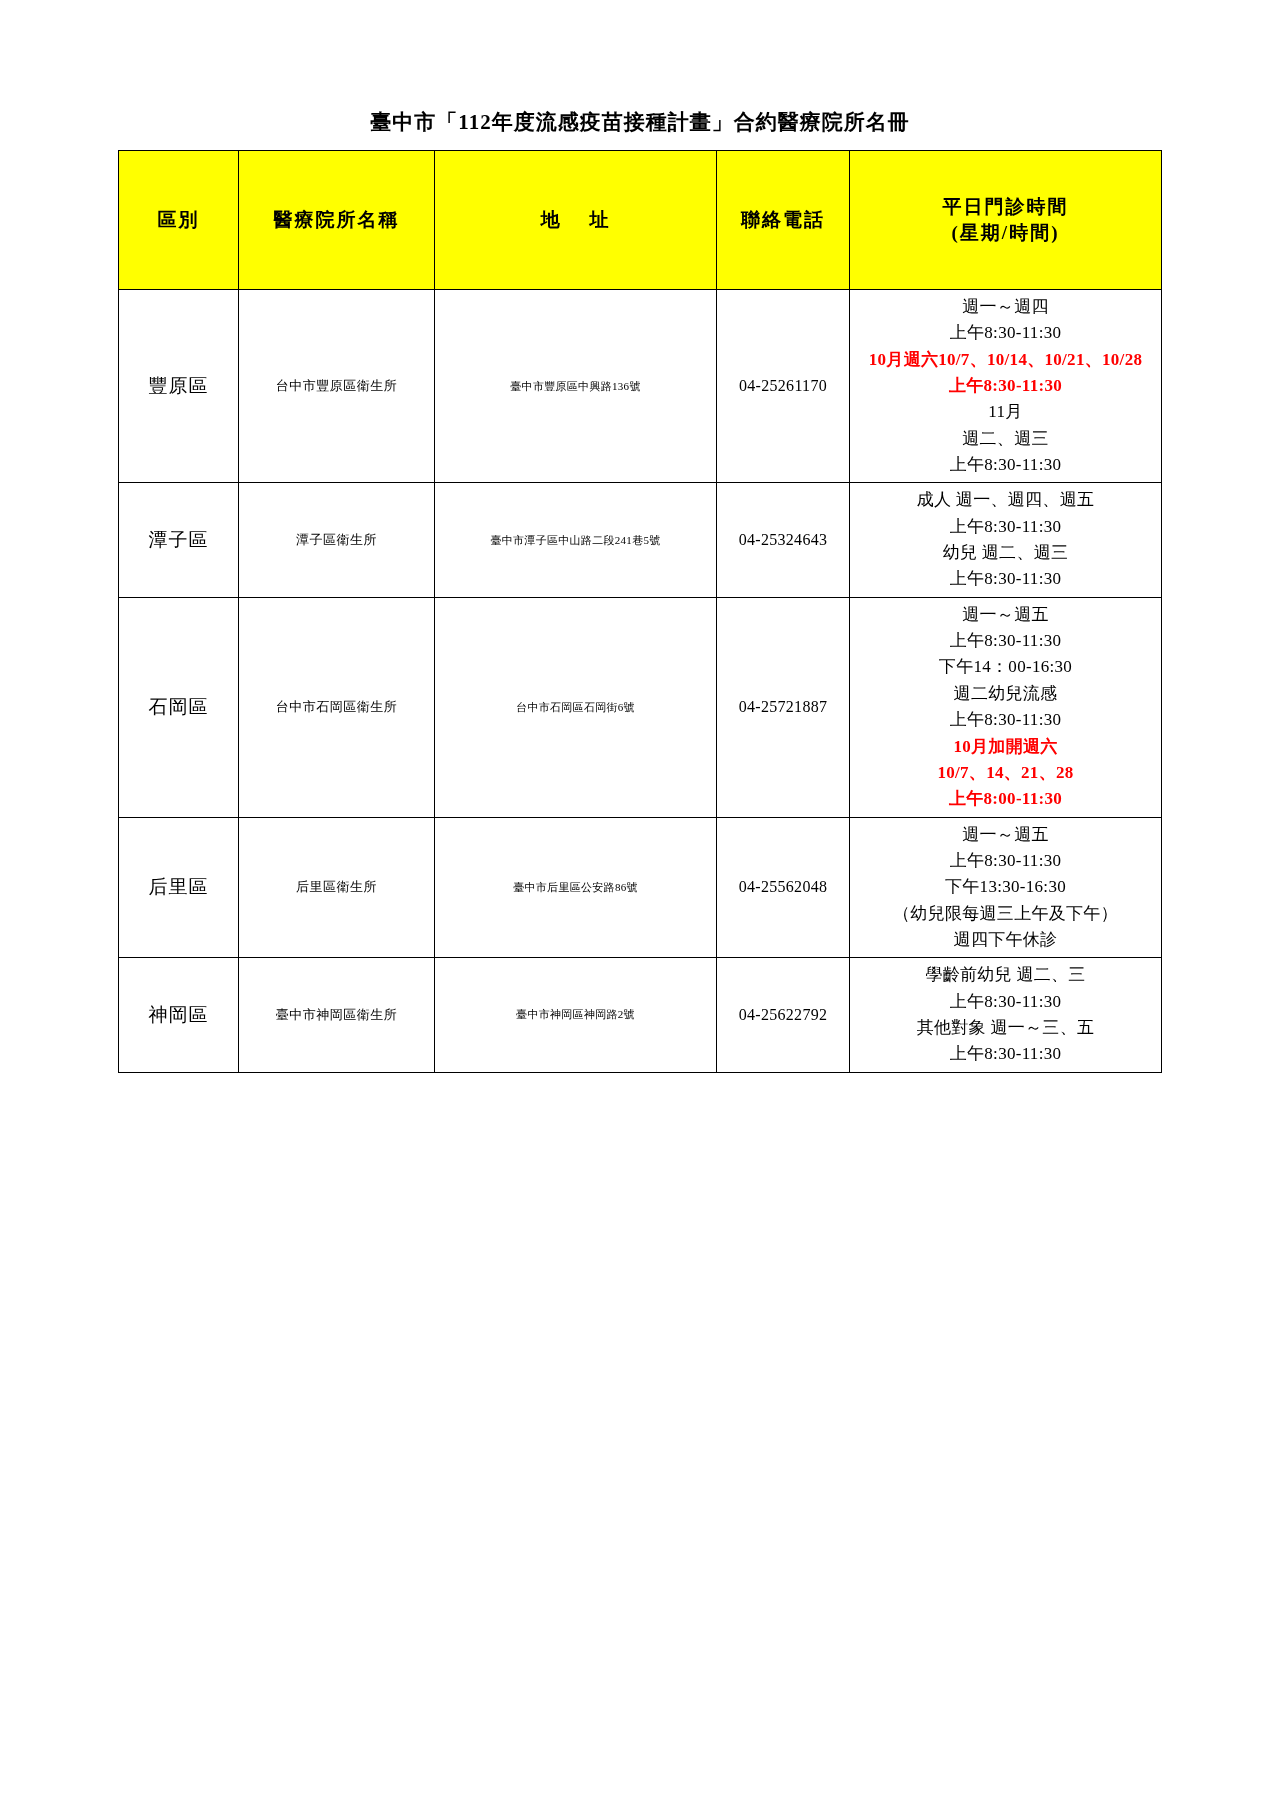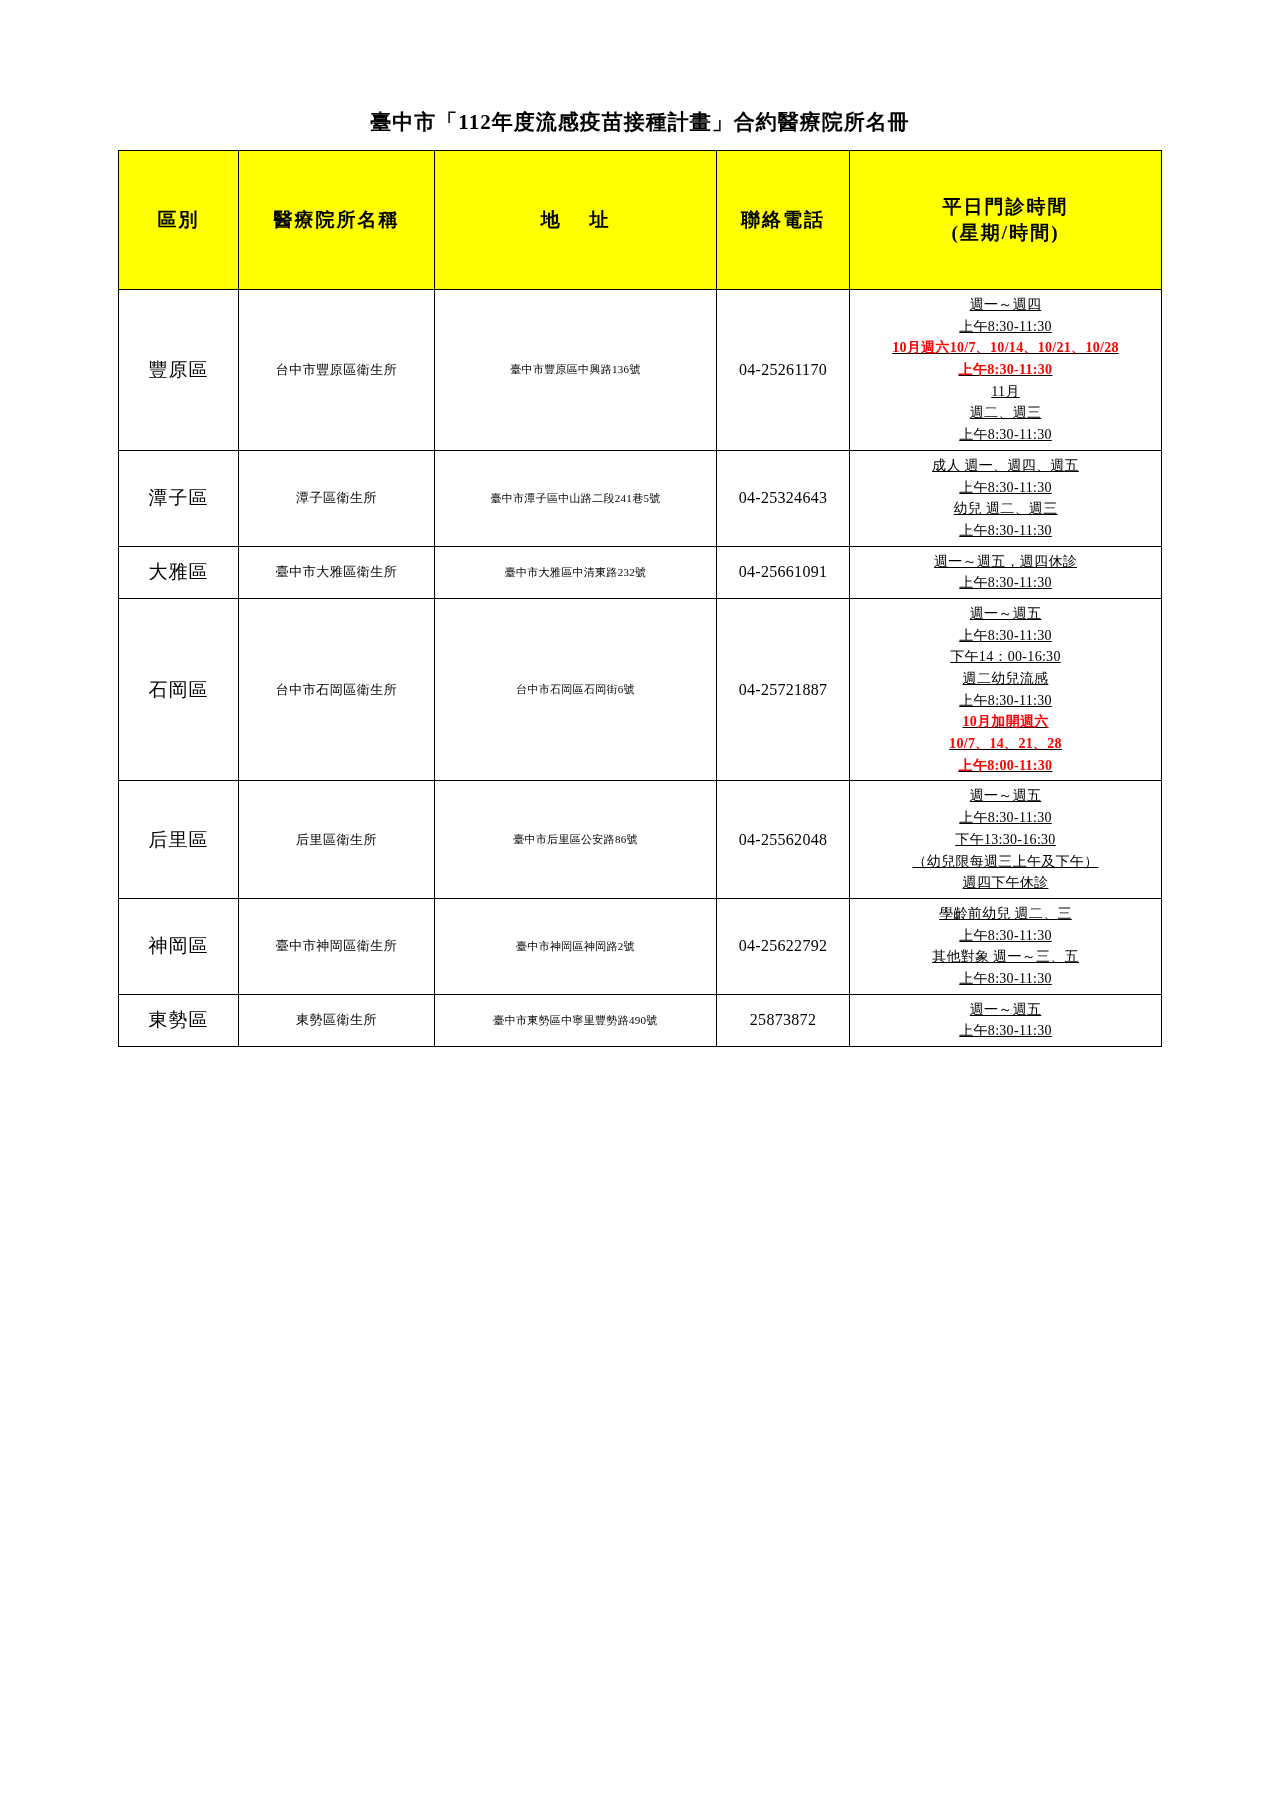--- a/index.html
+++ b/index.html
@@ -68,24 +68,23 @@
     padding-left: 10px;
     letter-spacing: 0.3px;
   }
   td.phone {
     font-size: 16px;
     font-family: "Liberation Serif", serif;
     letter-spacing: 0.3px;
     margin-top: 44px;
   }
   td.hours {
-    font-size: 14px;
+    font-size: 17px;
     line-height: 1.55;
     letter-spacing: 0.3px;
-    text-decoration: underline;
   }
   .hours-line { display: block; white-space: nowrap; }
   .hl-red { color: #ff0000; font-weight: bold; }
   .title-head-sub { display:block; }
 </style>
 </head>
 <body>
 
 <div class="page">
 
@@ -133,30 +132,20 @@
           <td class="address">臺中市潭子區中山路二段241巷5號</td>
           <td class="phone">04-25324643</td>
           <td class="hours">
             <span class="hours-line">成人 週一、週四、週五</span>
             <span class="hours-line">上午8:30-11:30</span>
             <span class="hours-line">幼兒 週二、週三</span>
             <span class="hours-line">上午8:30-11:30</span>
           </td>
         </tr>
         <tr>
-          <td class="district">大雅區</td>
-          <td class="name">臺中市大雅區衛生所</td>
-          <td class="address">臺中市大雅區中清東路232號</td>
-          <td class="phone">04-25661091</td>
-          <td class="hours">
-            <span class="hours-line">週一～週五，週四休診</span>
-            <span class="hours-line">上午8:30-11:30</span>
-          </td>
-        </tr>
-        <tr>
           <td class="district">石岡區</td>
           <td class="name">台中市石岡區衛生所</td>
           <td class="address">台中市石岡區石岡街6號</td>
           <td class="phone">04-25721887</td>
           <td class="hours">
             <span class="hours-line">週一～週五</span>
             <span class="hours-line">上午8:30-11:30</span>
             <span class="hours-line">下午14：00-16:30</span>
             <span class="hours-line">週二幼兒流感</span>
             <span class="hours-line">上午8:30-11:30</span>
@@ -183,26 +172,16 @@
           <td class="name">臺中市神岡區衛生所</td>
           <td class="address">臺中市神岡區神岡路2號</td>
           <td class="phone">04-25622792</td>
           <td class="hours">
             <span class="hours-line">學齡前幼兒 週二、三</span>
             <span class="hours-line">上午8:30-11:30</span>
             <span class="hours-line">其他對象 週一～三、五</span>
             <span class="hours-line">上午8:30-11:30</span>
           </td>
         </tr>
-        <tr>
-          <td class="district">東勢區</td>
-          <td class="name">東勢區衛生所</td>
-          <td class="address">臺中市東勢區中寧里豐勢路490號</td>
-          <td class="phone">25873872</td>
-          <td class="hours">
-            <span class="hours-line">週一～週五</span>
-            <span class="hours-line">上午8:30-11:30</span>
-          </td>
-        </tr>
       </tbody>
   </table>
 
 </div>
 
 </body></html>

